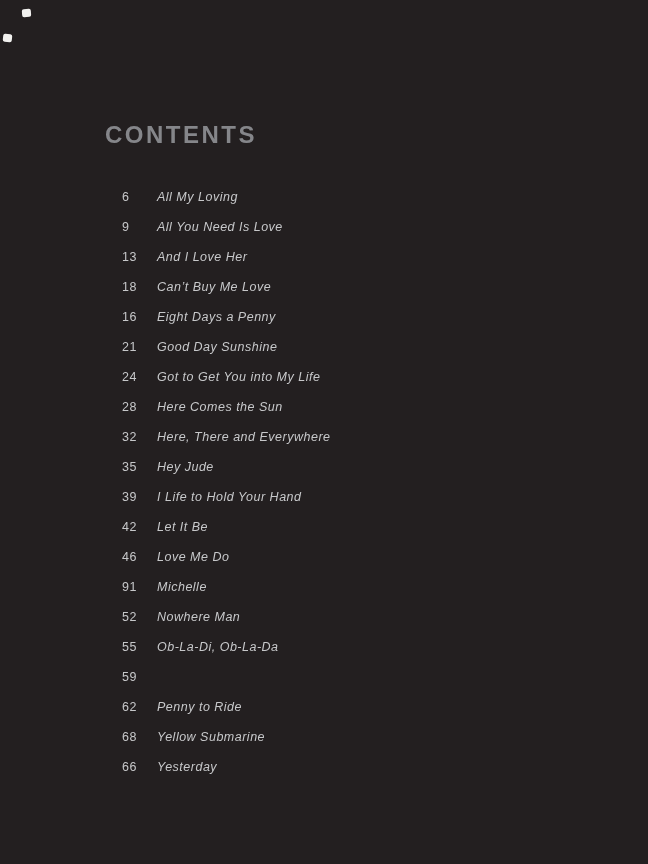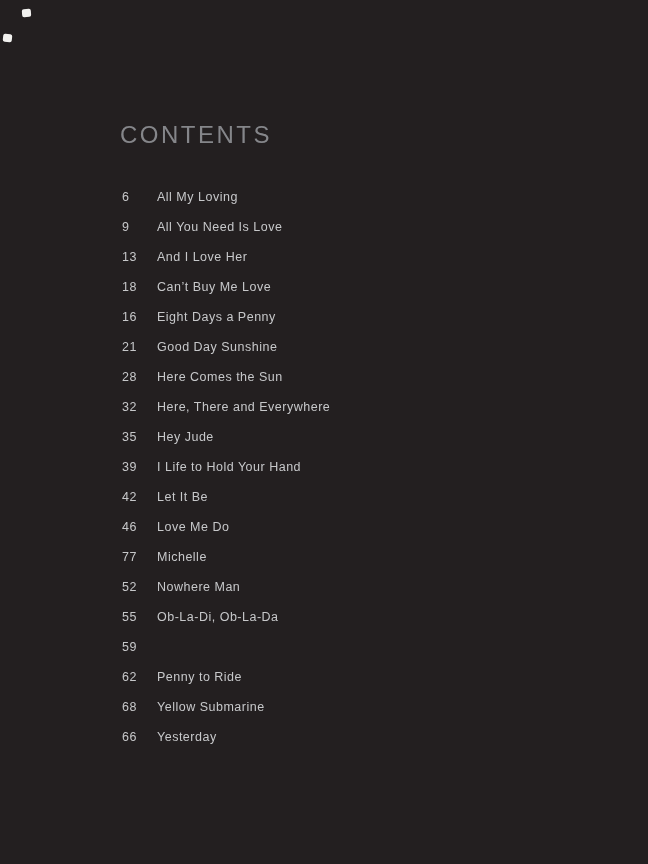--- a/index.html
+++ b/index.html
@@ -22,25 +22,25 @@
   .speck {
     position: absolute;
     background: #f2f1ef;
     border-radius: 2px;
   }
   .speck-1 { left: 22px; top: 9px;  width: 9px; height: 8px; transform: rotate(-4deg); }
   .speck-2 { left: 3px;  top: 34px; width: 9px; height: 8px; transform: rotate(6deg); }
 
   .toc-heading {
     position: absolute;
-    left: 120px;
+    left: 105px;
     top: 123px;
     font-size: 24px;
     line-height: 24px;
-    font-weight: 400;
+    font-weight: 700;
     letter-spacing: 2.5px;
     color: #85868a;
   }
   .toc-list {
     position: absolute;
     left: 122px;
     top: 182px;
     width: 420px;
   }
   .toc-row {
@@ -53,20 +53,21 @@
     font-size: 12.5px;
     letter-spacing: 0.5px;
     color: #c7c8ca;
   }
   .toc-title {
     flex: 1 1 auto;
     font-size: 12.5px;
     letter-spacing: 0.5px;
     color: #c7c8ca;
     white-space: nowrap;
+    font-style: italic;
   }
 </style>
 </head>
 <body>
 
 <div class="page">
   <div class="speck speck-1"></div>
   <div class="speck speck-2"></div>
 
   <div class="toc-heading">CONTENTS</div>
@@ -95,20 +96,24 @@
   <div class="toc-row">
     <span class="toc-num">16</span>
     <span class="toc-title">Eight Days a Penny</span>
   </div>
 
   <div class="toc-row">
     <span class="toc-num">21</span>
     <span class="toc-title">Good Day Sunshine</span>
   </div>
 
+  <div class="toc-row">
+    <span class="toc-num">24</span>
+    <span class="toc-title">Got to Get You into My Life</span>
+  </div>
 
   <div class="toc-row">
     <span class="toc-num">28</span>
     <span class="toc-title">Here Comes the Sun</span>
   </div>
 
   <div class="toc-row">
     <span class="toc-num">32</span>
     <span class="toc-title">Here, There and Everywhere</span>
   </div>
@@ -127,21 +132,21 @@
     <span class="toc-num">42</span>
     <span class="toc-title">Let It Be</span>
   </div>
 
   <div class="toc-row">
     <span class="toc-num">46</span>
     <span class="toc-title">Love Me Do</span>
   </div>
 
   <div class="toc-row">
-    <span class="toc-num">77</span>
+    <span class="toc-num">91</span>
     <span class="toc-title">Michelle</span>
   </div>
 
   <div class="toc-row">
     <span class="toc-num">52</span>
     <span class="toc-title">Nowhere Man</span>
   </div>
 
   <div class="toc-row">
     <span class="toc-num">55</span>

